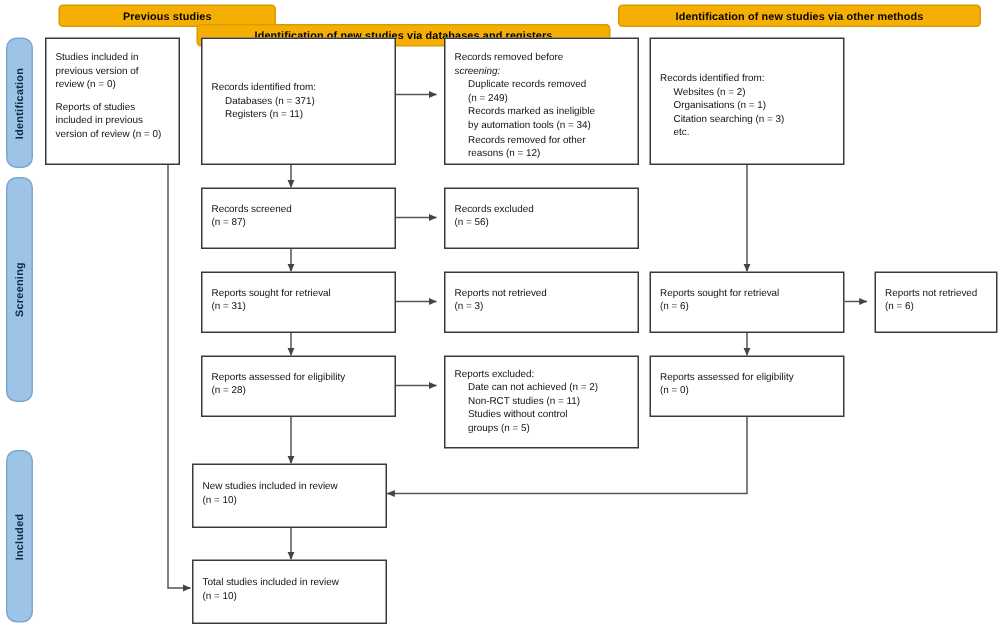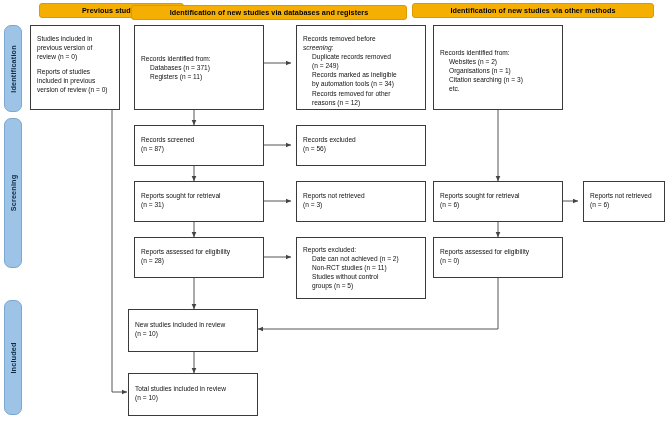--- a/index.html
+++ b/index.html
@@ -113,21 +113,21 @@
       <path d="M498,278 L498,329 L258,329"></path>
 
       <path d="M194,352 L194,373"></path>
 
       <path d="M112,110 L112,392 L127,392"></path>
     </g>
   </svg>
 
   <div class="hdr" style="left:39px; top:3px; width:145px; height:15px;">Previous studies</div>
 
-  <div class="hdr" style="left:131px; top:5px; width:276px; height:15px;">Identification of new studies via databases and registers</div>
+  <div class="hdr" style="left:131px; top:16px; width:276px; height:15px;">Identification of new studies via databases and registers</div>
 
   <div class="hdr" style="left:412px; top:3px; width:242px; height:15px;">Identification of new studies via other methods</div>
 
   <div class="rail" style="left:4px; top:25px; width:18px; height:87px;">
     <span>Identification</span>
   </div>
 
   <div class="rail" style="left:4px; top:118px; width:18px; height:150px;">
     <span>Screening</span>
   </div>

